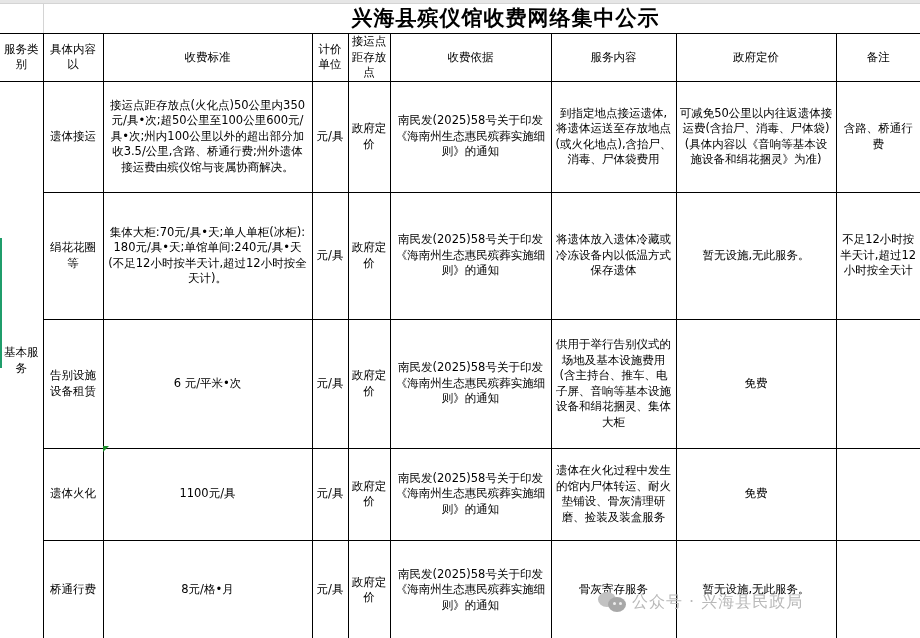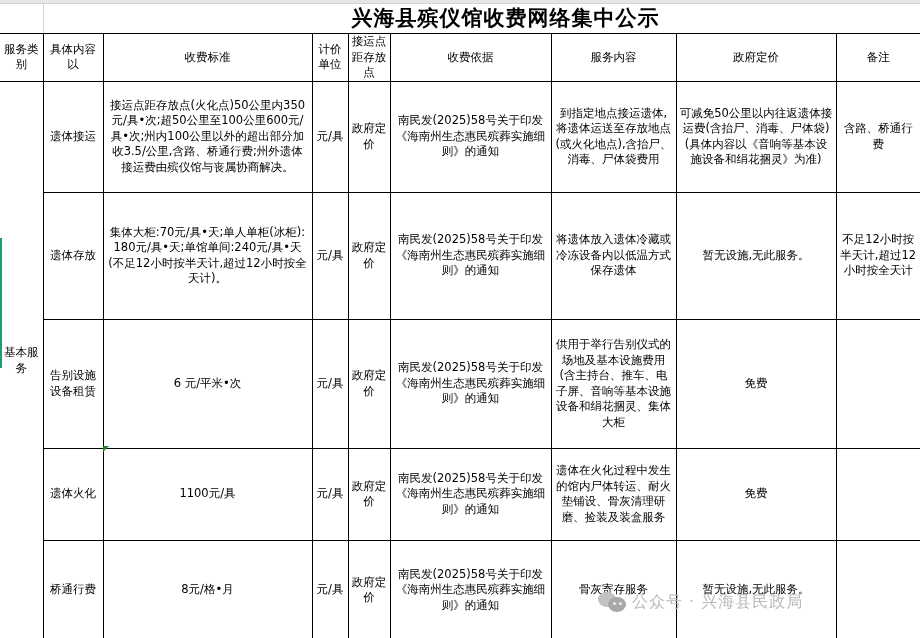--- a/index.html
+++ b/index.html
@@ -102,21 +102,21 @@
       <td>遗体接运</td>
       <td>接运点距存放点(火化点)50公里内350元/具•次;超50公里至100公里600元/具•次;州内100公里以外的超出部分加收3.5/公里,含路、桥通行费;州外遗体接运费由殡仪馆与丧属协商解决。</td>
       <td>元/具</td>
       <td>政府定价</td>
       <td>南民发(2025)58号关于印发《海南州生态惠民殡葬实施细则》的通知</td>
       <td>到指定地点接运遗体,将遗体运送至存放地点(或火化地点),含抬尸、消毒、尸体袋费用</td>
       <td>可减免50公里以内往返遗体接运费(含抬尸、消毒、尸体袋)(具体内容以《音响等基本设施设备和绢花捆灵》为准)</td>
       <td style="border-right:none">含路、桥通行费</td>
     </tr>
     <tr style="height:127px">
-      <td>遗体存放</td>
+      <td>绢花花圈等</td>
       <td>集体大柜:70元/具•天;单人单柜(冰柜):180元/具•天;单馆单间:240元/具•天(不足12小时按半天计,超过12小时按全天计)。</td>
       <td>元/具</td>
       <td>政府定价</td>
       <td>南民发(2025)58号关于印发《海南州生态惠民殡葬实施细则》的通知</td>
       <td>将遗体放入遗体冷藏或冷冻设备内以低温方式保存遗体</td>
       <td>暂无设施,无此服务。</td>
       <td style="border-right:none">不足12小时按半天计,超过12小时按全天计</td>
     </tr>
     <tr style="height:129px">
       <td>告别设施设备租赁</td>

